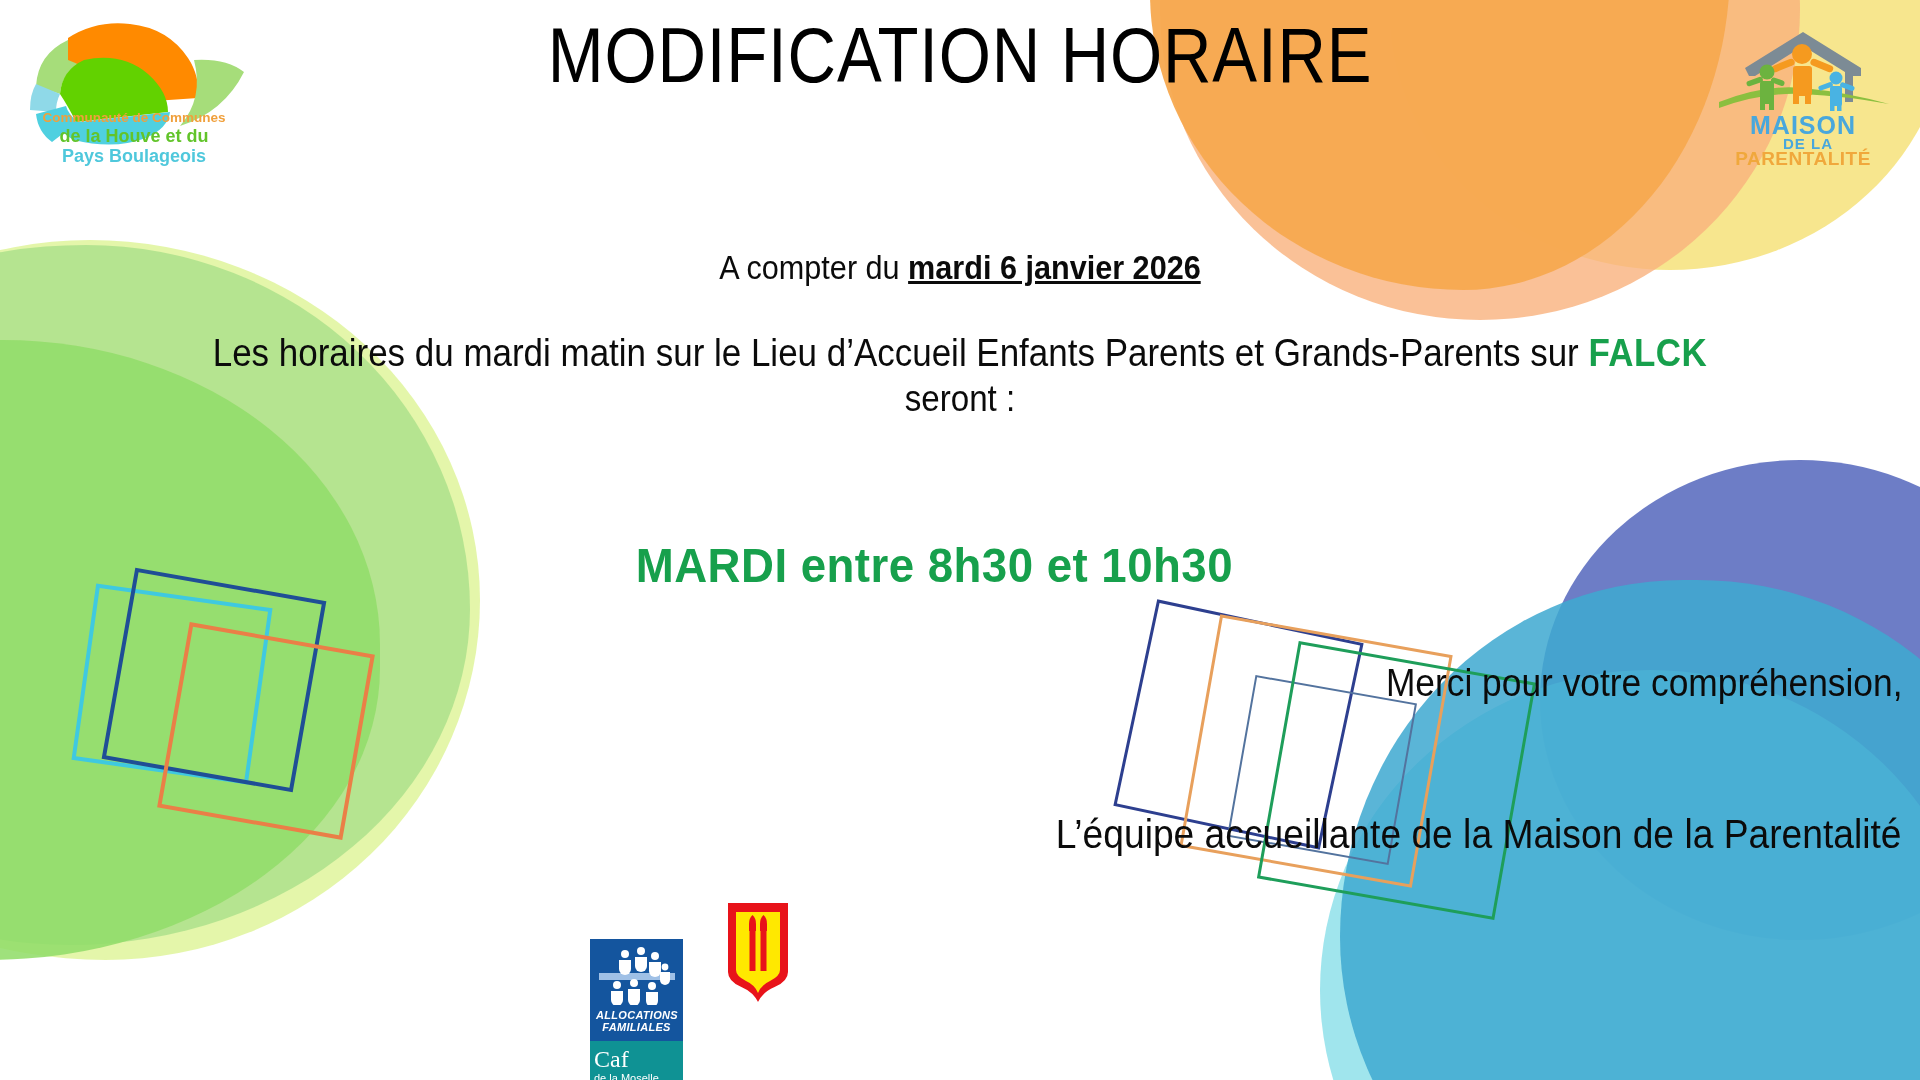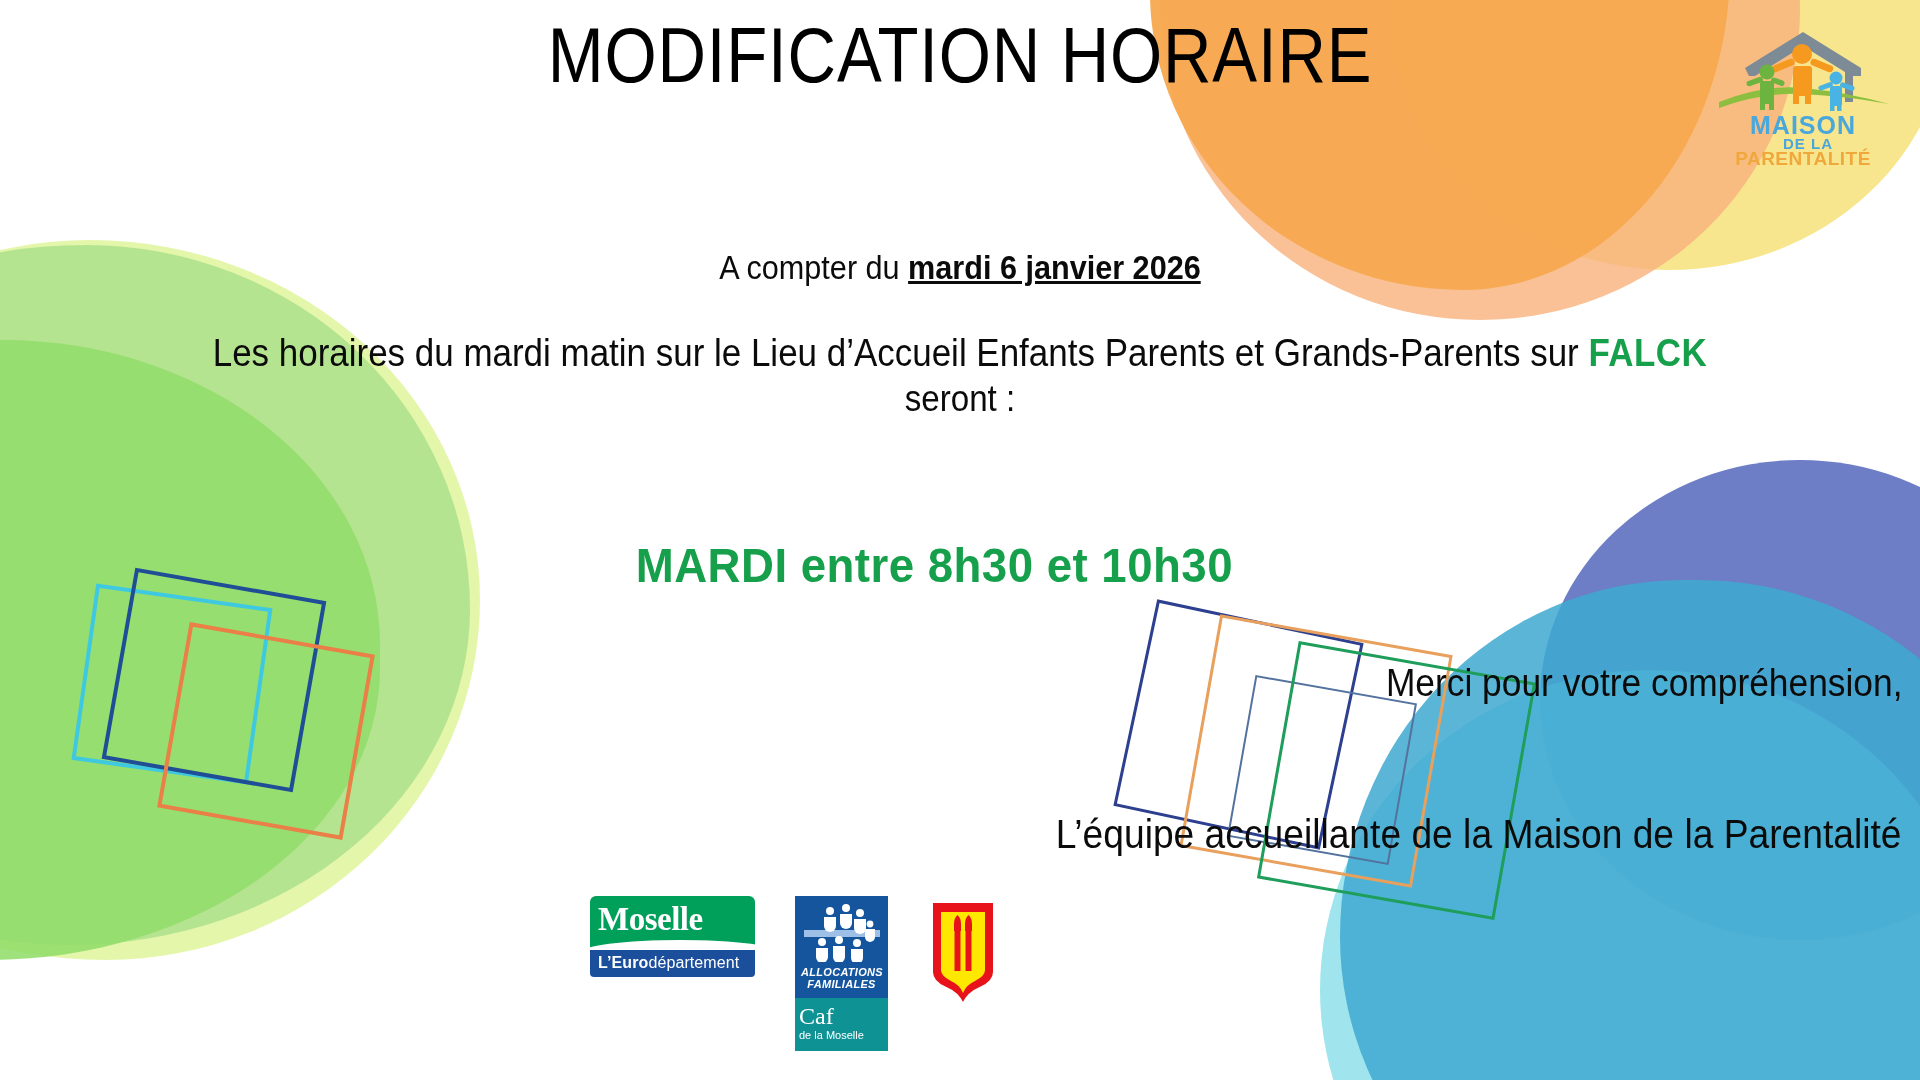--- a/index.html
+++ b/index.html
@@ -131,21 +131,21 @@
   #logo-moselle .mos-swoosh{
       position:absolute;left:-10px;bottom:-16px;width:200px;height:26px;
       background:#fff;border-radius:50%;}
   #logo-moselle .mos-bot{
       background:#1b4f9c; color:#fff; font-size:16px; padding:4px 8px 5px 8px;
       border-radius:0 0 4px 4px; letter-spacing:.1px;}
   #logo-moselle .mos-bot b{font-weight:bold;}
 
   
   #logo-caf{width:93px;}
-  #logo-caf .caf-top{background:#14559e;padding:8px 6px 8px 6px;text-align:center;}
+  #logo-caf .caf-top{background:#14559e;padding:8px 6px 8px 6px;text-align:center;margin-top:43px;}
   #logo-caf .caf-figs{height:58px;position:relative;margin-bottom:4px;}
   #logo-caf .caf-t1{color:#fff;font-size:11px;font-style:italic;font-weight:bold;line-height:12px;letter-spacing:.3px;}
   #logo-caf .caf-bot{background:#0f9294;padding:5px 4px 9px 4px;text-align:left;color:#fff;}
   #logo-caf .caf-word{font-size:24px;font-family:"Liberation Serif",serif;line-height:26px;}
   #logo-caf .caf-sub{font-size:11px;font-weight:normal;line-height:13px;}
 
   
   #logo-msa{display:flex;align-items:flex-start;gap:6px;padding-top:10px;}
   #logo-msa .msa-mark{
       width:62px;height:62px;background:#2b3276;color:#fff;position:relative;}
@@ -181,20 +181,34 @@
   <div class="deco sq" id="sq-navy"></div>
   <div class="deco sq" id="sq-orange"></div>
 
   <div class="deco sq" id="sq-navy2"></div>
   <div class="deco sq" id="sq-steel"></div>
   <div class="deco sq" id="sq-orange2"></div>
   <div class="deco sq" id="sq-green2"></div>
 
   <div id="content">
 
+    <div id="logo-cchpb">
+      <svg viewBox="0 0 232 152" width="232" height="152">
+        <path d="M18 72 Q20 40 50 26 L64 48 Q44 58 42 80 Z" fill="#a6dd7a"></path>
+        <path d="M12 96 Q12 80 18 70 L42 80 Q38 88 38 98 Z" fill="#8fd9e8"></path>
+        <path d="M18 100 Q20 118 34 128 L60 108 Q50 100 48 92 Z" fill="#4fd0e0"></path>
+        <path d="M50 24 Q78 6 112 10 Q150 14 170 44 Q182 62 180 84 L92 90 Q84 58 50 46 Z" fill="#ff8a00"></path>
+        <path d="M42 80 Q44 56 66 46 Q104 38 130 60 Q150 78 150 98 L58 108 Q50 92 42 80 Z" fill="#62d200"></path>
+        <path d="M36 100 Q40 118 56 126 Q96 136 128 124 Q150 114 152 98 L60 108 Z" fill="#4fd0e0"></path>
+        <path d="M176 46 Q208 44 226 58 Q206 98 162 112 Q186 84 176 46 Z" fill="#a6dd7a"></path>
+        <text x="116" y="108" text-anchor="middle" fill="#f0a03c" font-family="Liberation Sans, sans-serif" font-size="13.5" font-weight="bold">Communauté de Communes</text>
+        <text x="116" y="128" text-anchor="middle" fill="#62c42a" font-family="Liberation Sans, sans-serif" font-size="18" font-weight="bold">de la Houve et du</text>
+        <text x="116" y="148" text-anchor="middle" fill="#4fc8dc" font-family="Liberation Sans, sans-serif" font-size="18" font-weight="bold">Pays Boulageois</text>
+      </svg>
+    </div>
 
     <div id="logo-maison">
       <svg viewBox="0 0 196 150" width="196" height="150">
         <path d="M40 52 L98 16 L156 52 L156 60 L148 60 L148 86 L140 86 L140 56 L98 30 L50 60 L44 60 Z" fill="#7c8b95"></path>
         <path d="M14 86 Q60 68 98 72 Q140 76 184 88 Q140 80 98 78 Q58 76 14 92 Z" fill="#8cbf3f"></path>
         <g fill="#f59a1f">
           <circle cx="97" cy="38" r="10"></circle>
           <rect x="88" y="50" width="19" height="30" rx="3"></rect>
           <rect x="66" y="46" width="24" height="7" rx="3.5" transform="rotate(-22 78 49)"></rect>
           <rect x="105" y="46" width="24" height="7" rx="3.5" transform="rotate(22 117 49)"></rect>
@@ -231,27 +245,20 @@
 
     <div class="body-line" id="line-seront">seront  :</div>
 
     <div id="line-hours">MARDI entre 8h30 et 10h30</div>
 
     <div id="line-merci">Merci pour votre compréhension,</div>
     <div id="line-team">L’équipe accueillante  de la Maison de la Parentalité</div>
 
     <div id="partner-logos">
 
-      <div class="partner" id="logo-moselle">
-        <div class="mos-top">
-          <div class="mos-word">Moselle</div>
-          <div class="mos-swoosh"></div>
-        </div>
-        <div class="mos-bot"><b>L’Euro</b><span>département</span></div>
-      </div>
 
       <div class="partner" id="logo-caf">
         <div class="caf-top">
           <div class="caf-figs">
             <svg viewBox="0 0 80 58" width="80" height="58">
               <rect x="2" y="26" width="76" height="7" fill="#9fc0e6"></rect>
               <g fill="#ffffff">
                 <circle cx="28" cy="7" r="4"></circle>
                   <path d="M22 13 h12 v9 a6 6 0 0 1 -12 0 Z"></path>
                 <circle cx="44" cy="4" r="4"></circle>

